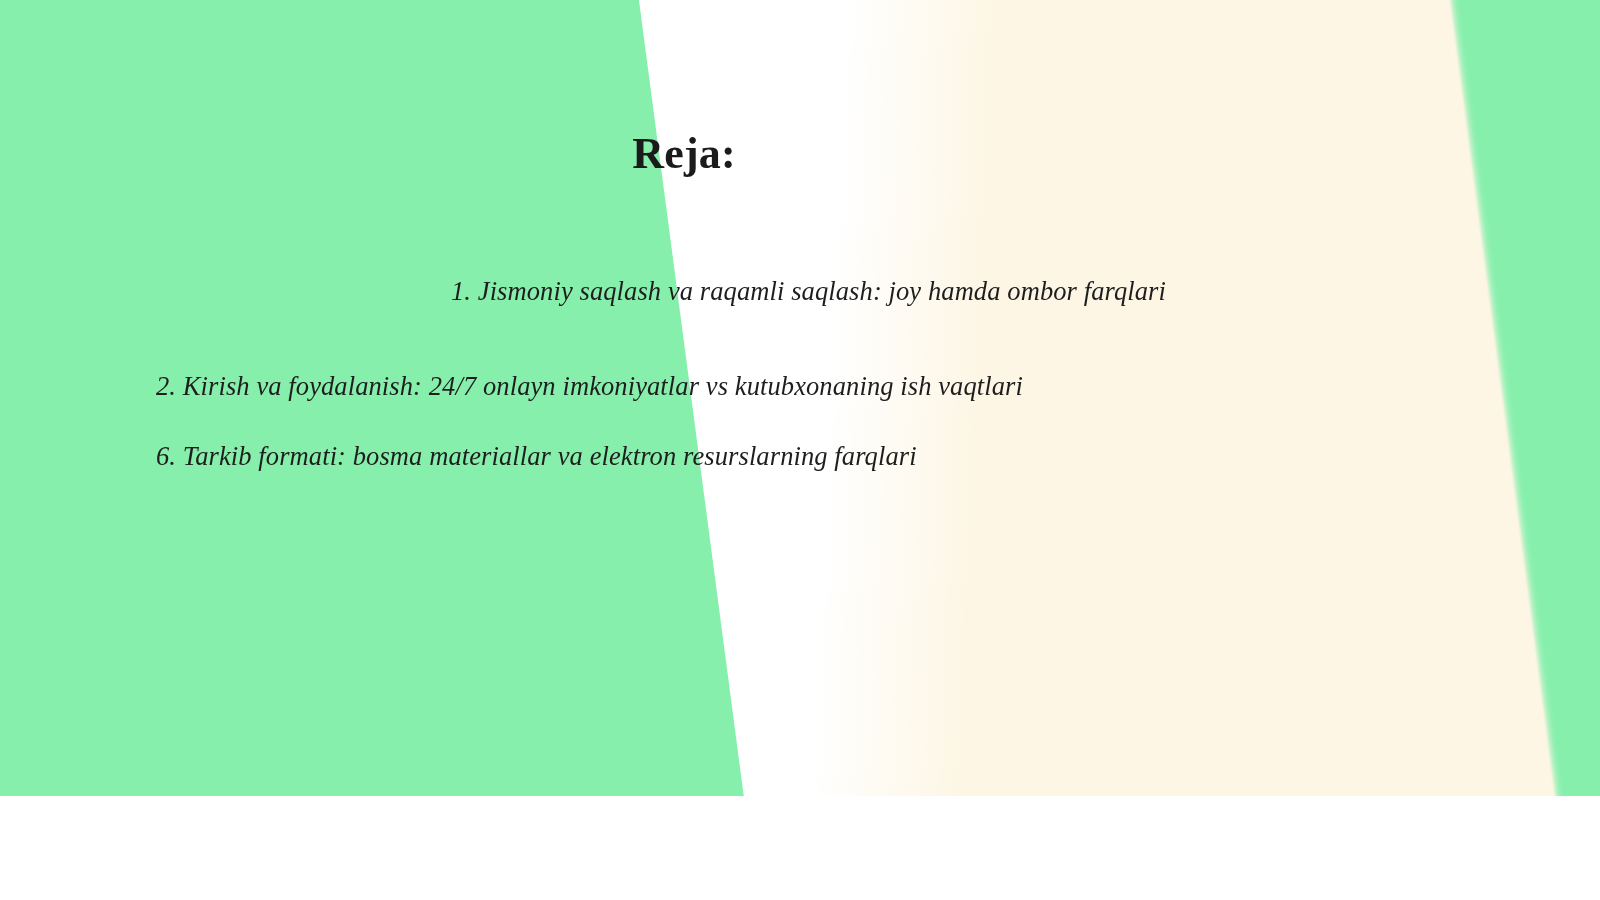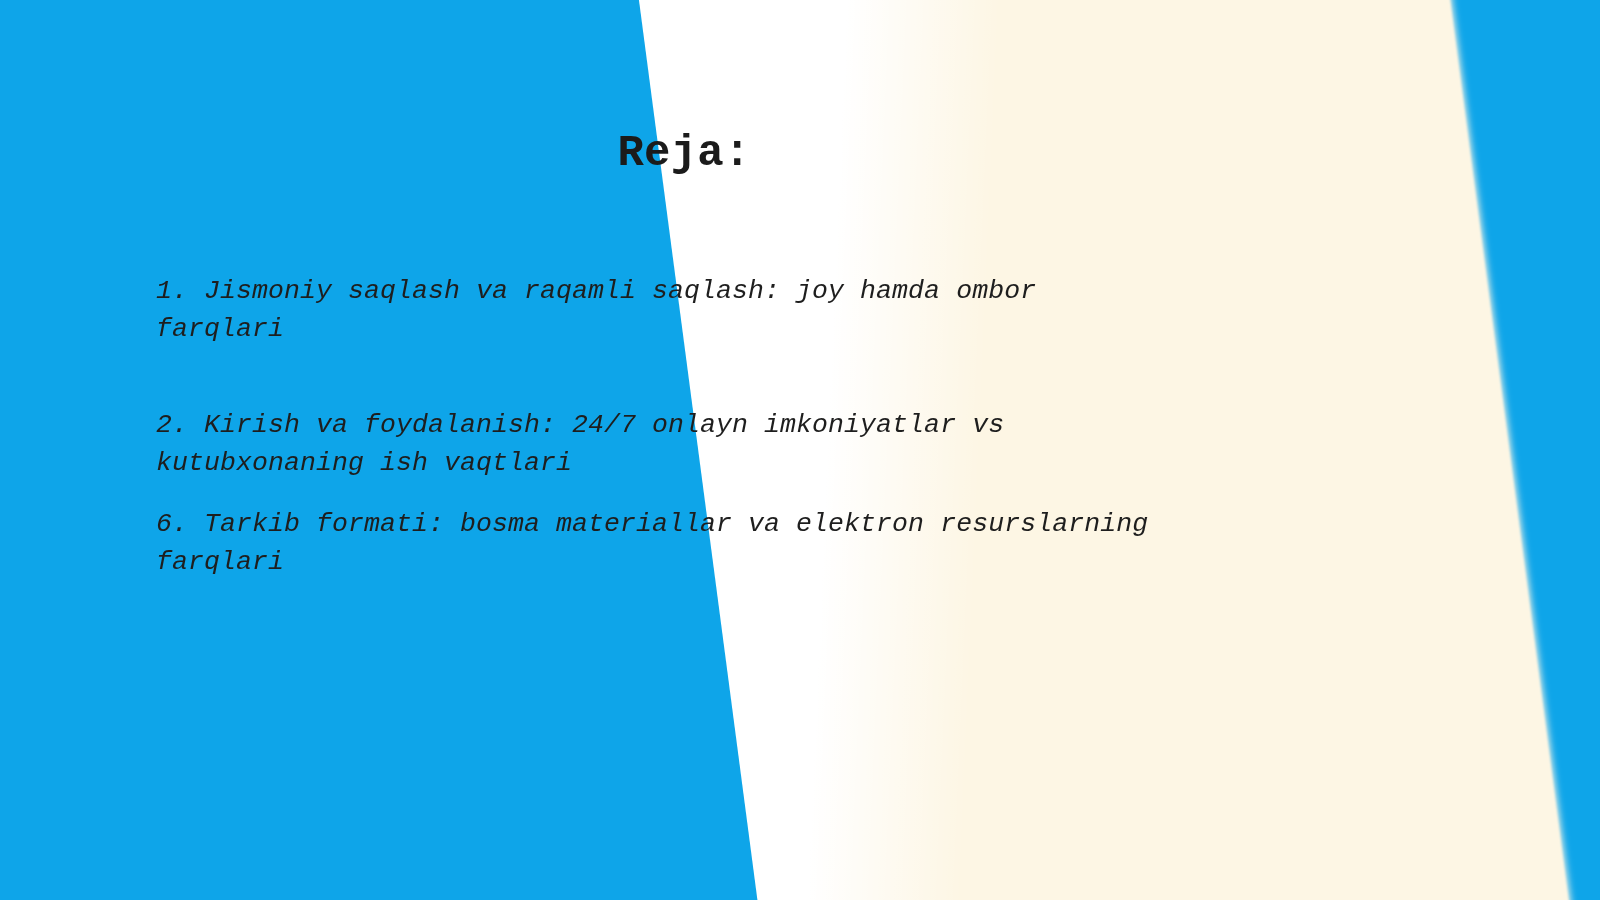--- a/index.html
+++ b/index.html
@@ -6,24 +6,24 @@
   html, body {
     margin: 0;
     padding: 0;
     background: #ffffff;
   }
   * { box-sizing: border-box; }
 
   .slide {
     position: relative;
     width: 1600px;
-    height: 900px;
-    background: #0ea5e9;
+    height: 796px;
+    background: #86efac;
     overflow: hidden;
-    font-family: Liberation Mono, monospace;
+    font-family: Liberation Serif, serif;
     -webkit-font-smoothing: antialiased;
   }
 
   
   .deco-layer {
     position: absolute;
     inset: 0;
     pointer-events: none;
     z-index: 0;
   }
@@ -88,22 +88,22 @@
     list-style: none;
   }
 
   .body-item {
     font-style: italic;
     font-size: 26.5px;
     line-height: 1.45;
     color: #1e1e1e;
     letter-spacing: .1px;
   }
-  .body-item.gap-large { margin-bottom: 57px; }
-  .body-item.gap-small { margin-bottom: 22px; }
+  .body-item.gap-large { margin-bottom: 57px; text-align: right; }
+  .body-item.gap-small { margin-bottom: 31px; }
 </style>
 </head>
 <body>
 
 <div class="slide">
 
   <div class="deco-layer">
     <div class="deco-shape"></div>
     <div class="deco-softener"></div>
   </div>

